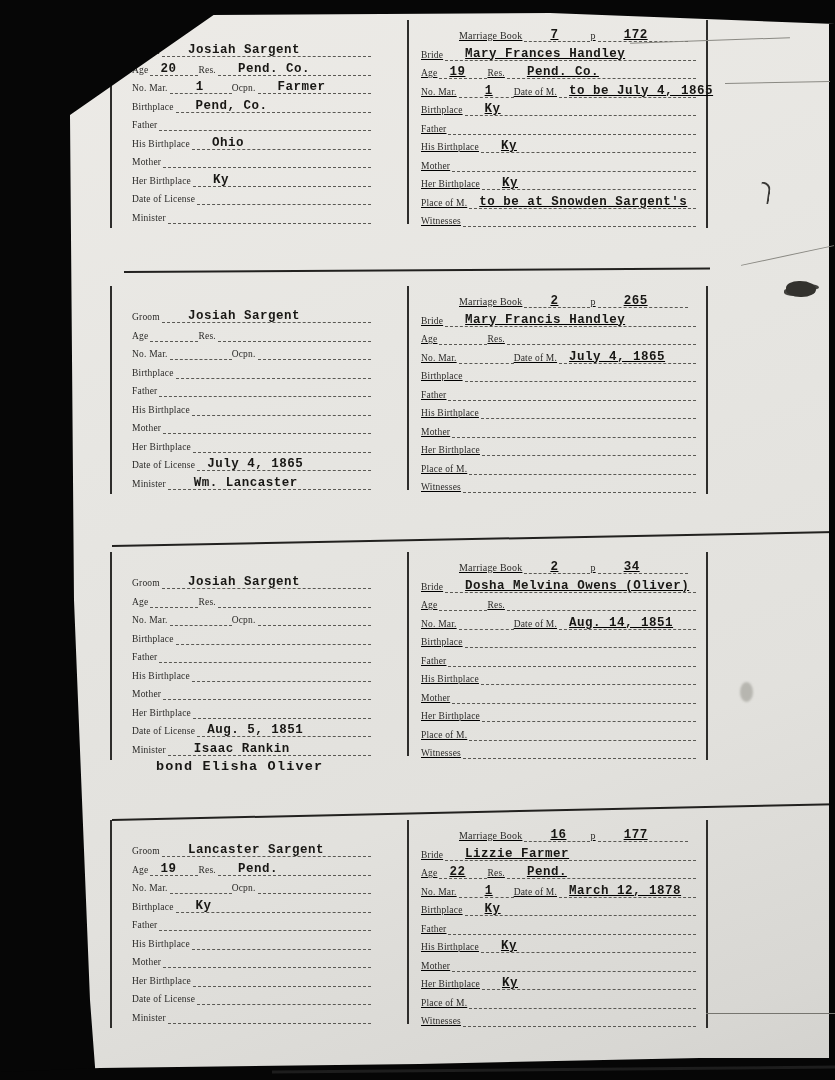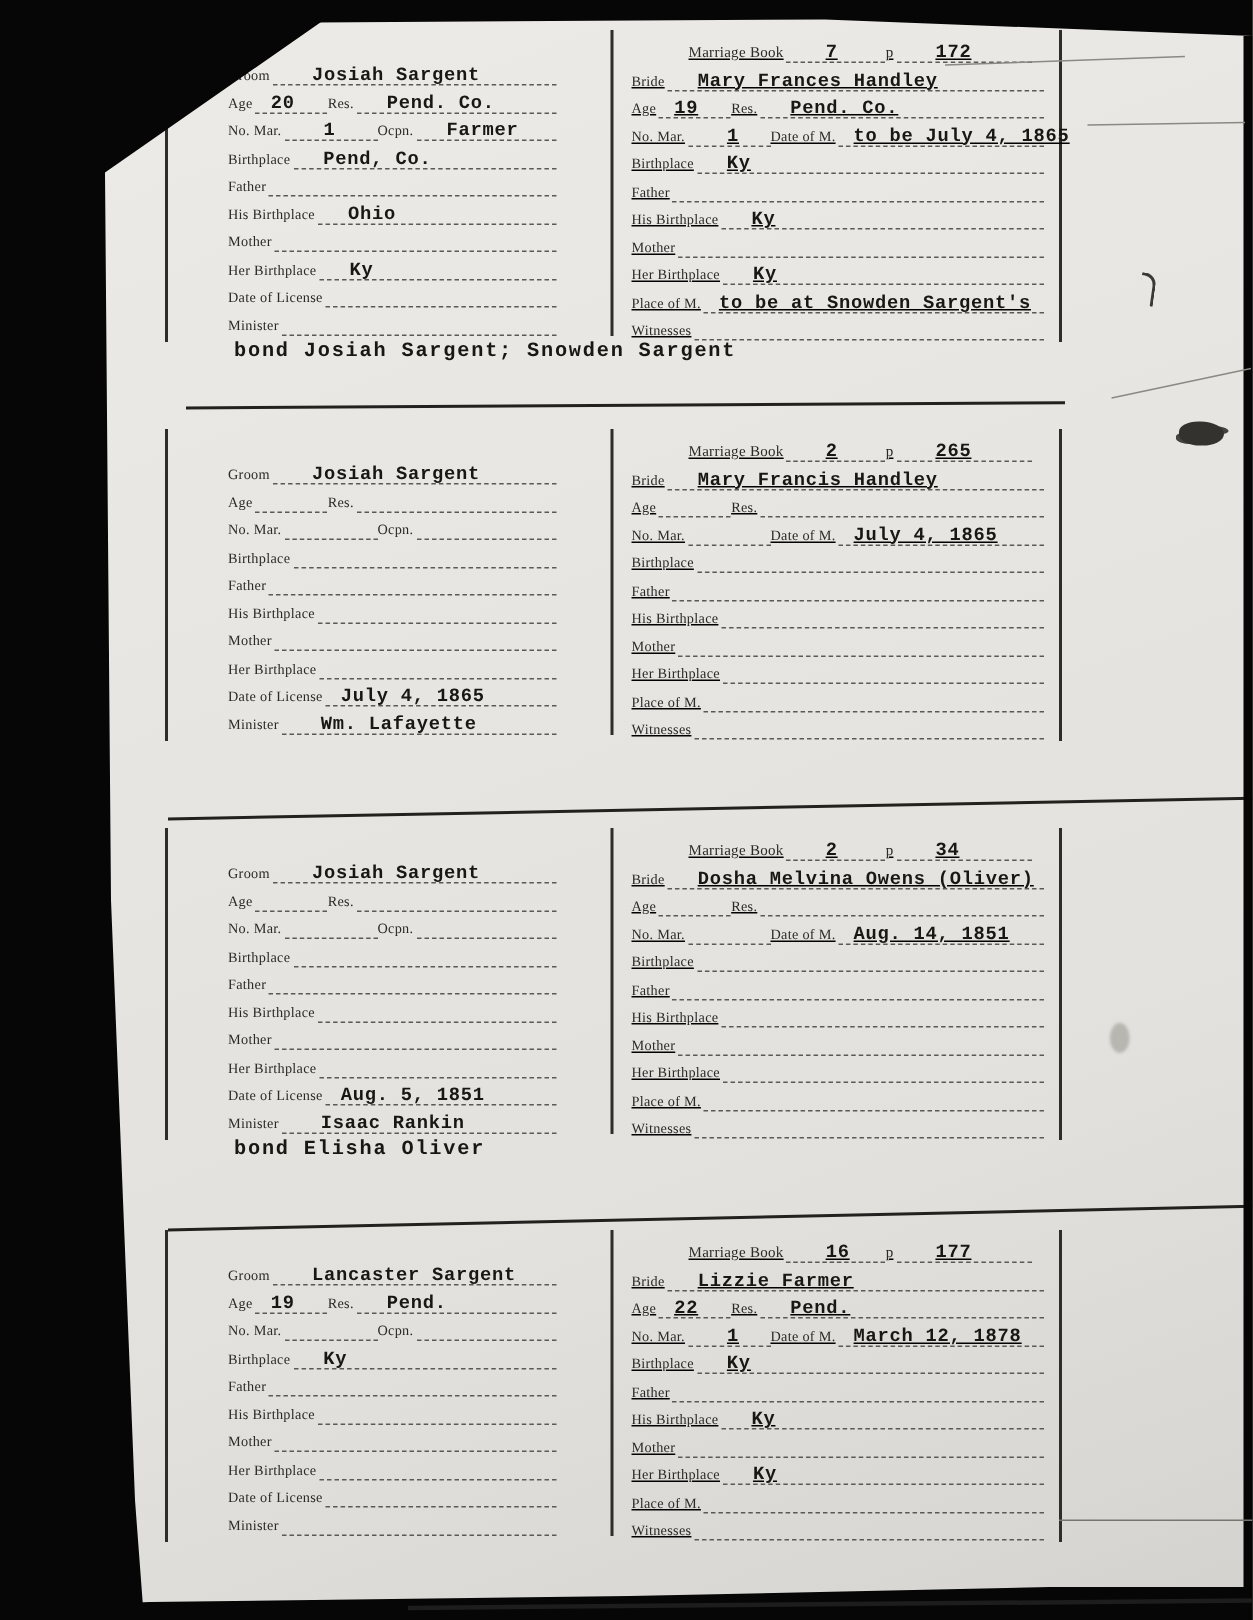--- a/index.html
+++ b/index.html
@@ -24,21 +24,21 @@
     clip-path:polygon(0 14px,100px 10px,420px 6px,700px 0,835px 0,835px 22px,0 22px);}
   .baseline-heavy{position:absolute;left:272px;top:1068px;width:563px;height:3px;background:#1d1d1d;transform:rotate(-0.5deg);}
 
   
   #cards-layer{position:absolute;inset:0;}
   .card{
     position:absolute;left:110px;width:594px;height:208px;
     border-left:2px solid #2e2d2b;border-right:2px solid #2e2d2b;
   }
   .col{position:absolute;top:0;height:204px;box-sizing:border-box;}
-  .col-left{left:0;width:267px;padding:0 8px 0 40px;}
+  .col-left{left:0;width:267px;padding:0 8px 0 20px;}
   .col-right{left:295px;width:299px;padding:0 10px 0 12px;border-left:2px solid #2e2d2b;text-decoration:underline;}
   .row{display:flex;align-items:flex-end;height:18.5px;}
   .row.spacer{height:18.5px;}
   .lbl{
     font-family:"Liberation Serif",serif;font-size:9.5px;color:#2b2a28;
     white-space:nowrap;padding:0 2px 0 0;letter-spacing:.2px;line-height:10px;
     transform:translateY(-1px);
   }
   .seg{flex:1 1 auto;border-bottom:1px dashed #5a5954;display:flex;align-items:flex-end;min-width:0;}
   .seg .val{
@@ -237,21 +237,20 @@
             </span>
       </div>
       <div class="row">
         <span class="lbl">Witnesses</span>
         <span class="seg">
               <span class="val"></span>
             </span>
       </div>
     </div>
 
-    <div class="bond">bond Josiah Sargent; Snowden Sargent</div>
   </section>
 
   <section class="card" style="top: 286px;">
     <div class="col col-left">
       <div class="row spacer"></div>
       <div class="row">
         <span class="lbl">Groom</span>
         <span class="seg">
               <span class="val ctr">Josiah Sargent</span>
             </span>
@@ -308,21 +307,21 @@
       </div>
       <div class="row">
         <span class="lbl">Date of License</span>
         <span class="seg">
               <span class="val tight">July 4, 1865</span>
             </span>
       </div>
       <div class="row">
         <span class="lbl">Minister</span>
         <span class="seg">
-              <span class="val ctr">Wm. Lafayette</span>
+              <span class="val ctr">Wm. Lancaster</span>
             </span>
       </div>
     </div>
 
     <div class="col col-right">
       <div class="row book-row">
         <span class="lbl">Marriage Book</span>
         <span class="seg w66">
               <span class="val ctr">2</span>
             </span>

